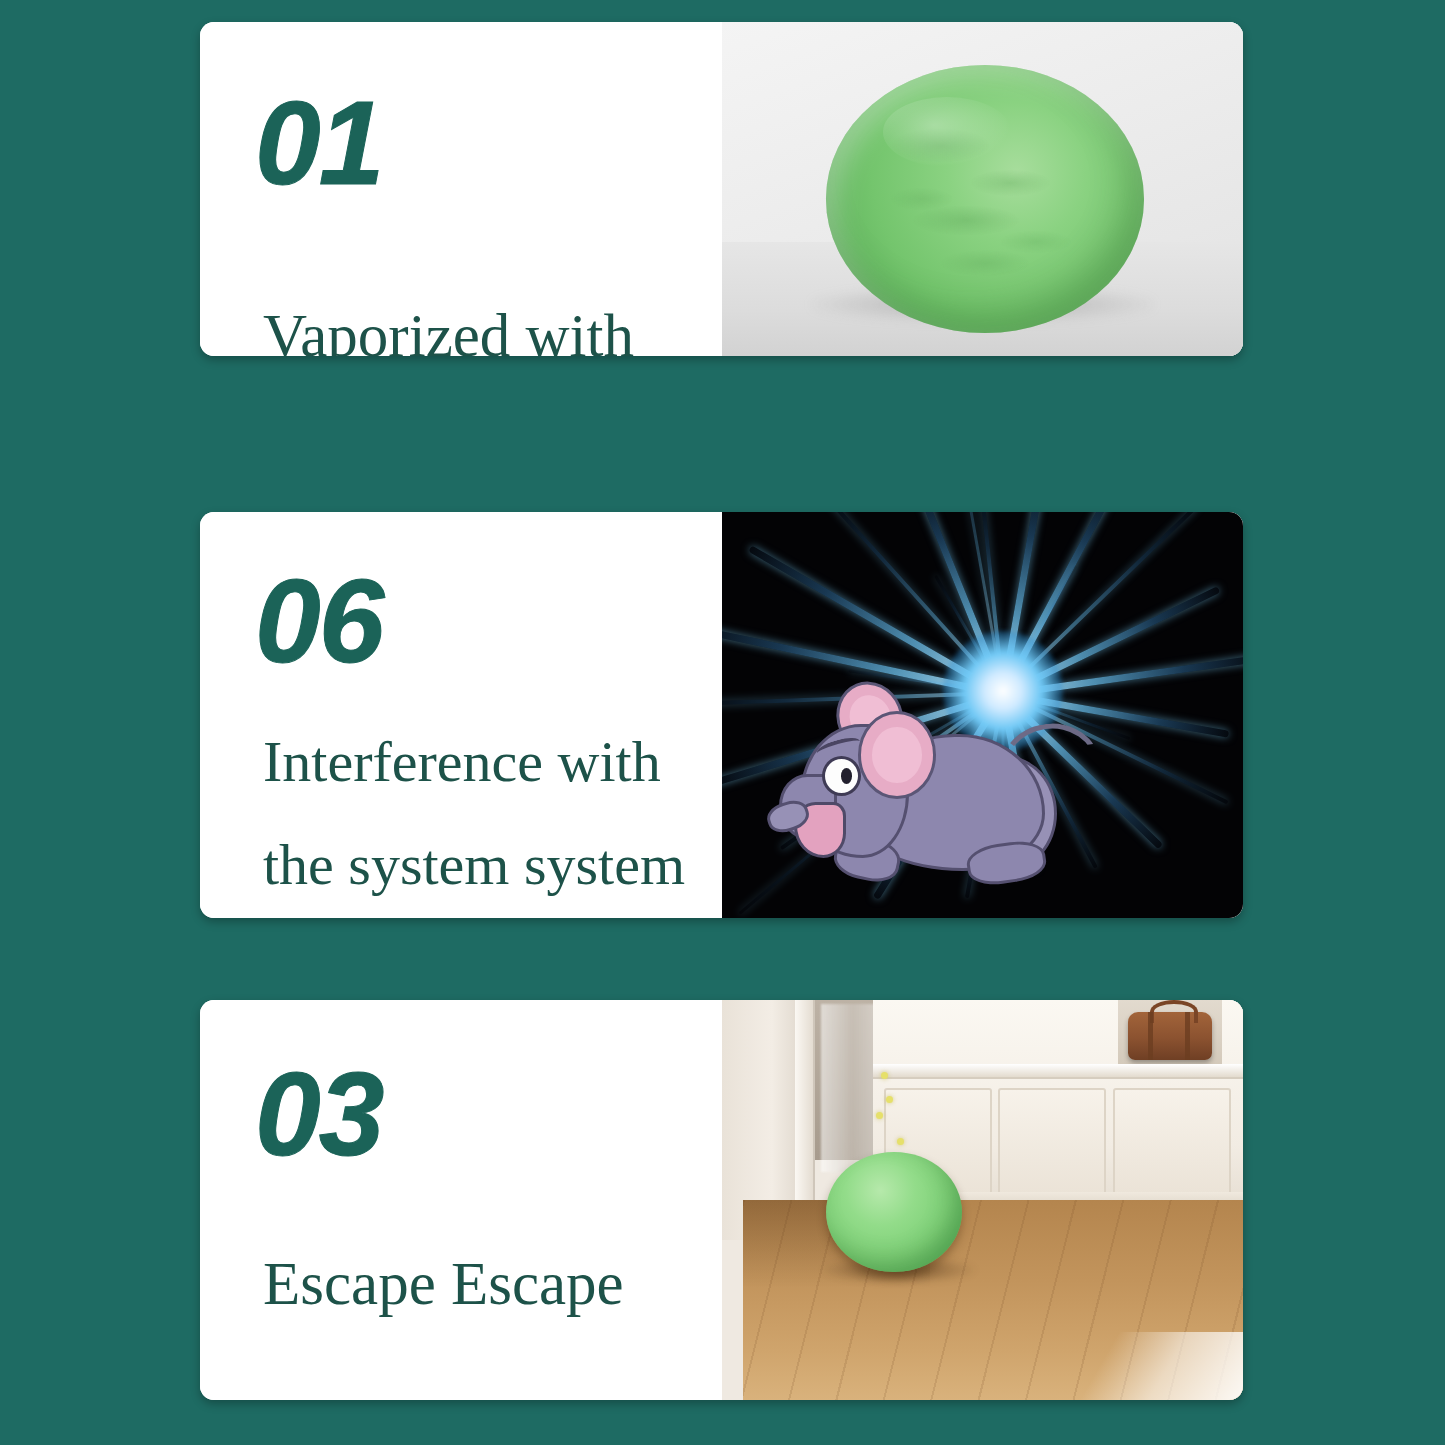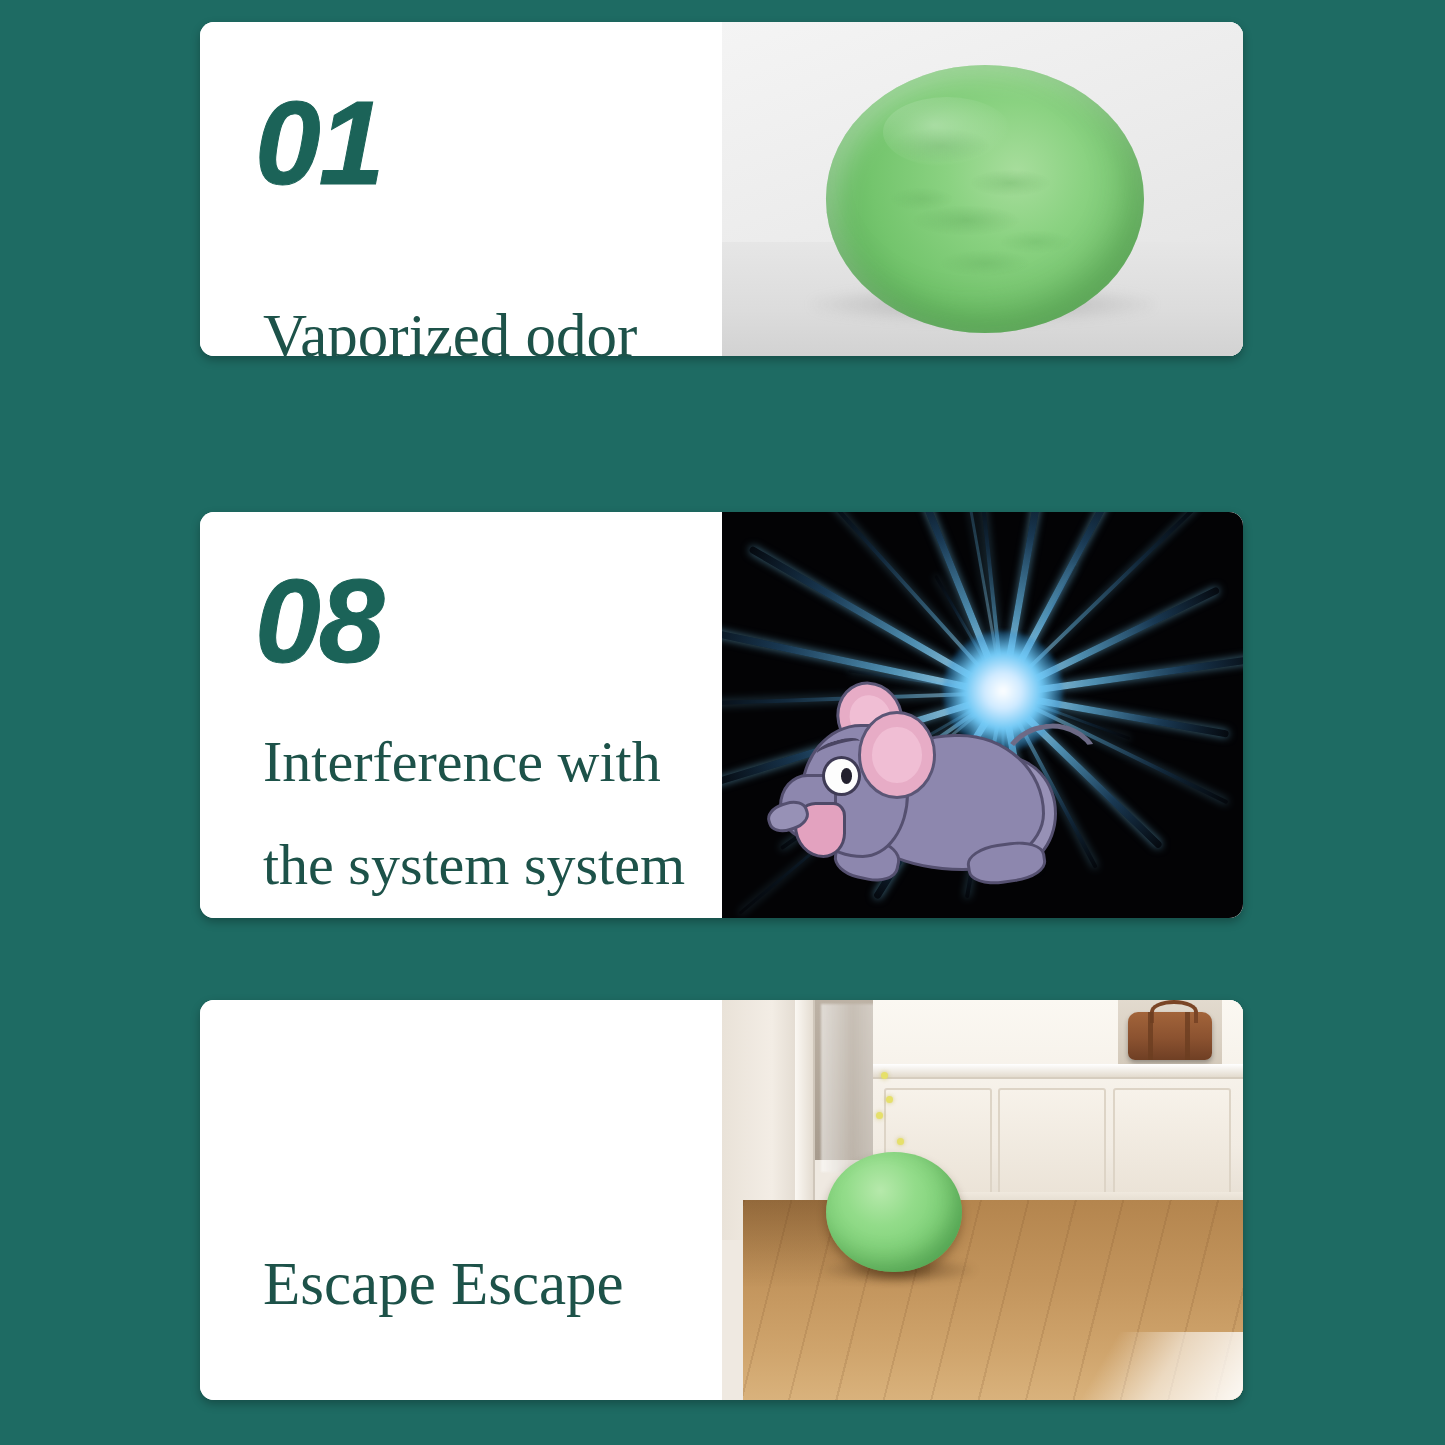--- a/index.html
+++ b/index.html
@@ -277,37 +277,37 @@
   }
 </style>
 </head>
 <body>
 
 <div class="stage">
 
   <div class="card" id="card-1">
     <div class="textpane">
       <div class="num">01</div>
-      <div class="caption">Vaporized odor</div>
+      <div class="caption">Vaporized with</div>
     </div>
     <div class="photopane">
       <div class="ph1">
         <div class="surface"></div>
         <div class="shadow"></div>
         <div class="ball">
           <div class="mottle"></div>
           <div class="gloss"></div>
         </div>
       </div>
     </div>
   </div>
 
   <div class="card" id="card-2">
     <div class="textpane">
-      <div class="num">08</div>
+      <div class="num">06</div>
       <div class="caption">Interference with
 the system system</div>
     </div>
     <div class="photopane">
       <div class="ph2">
 
         <div id="fibers">
             <div class="fib" style="left:54%;top:44%;width:62%;transform:rotate(-168deg);"></div>
             <div class="fib" style="left:54%;top:44%;width:56%;transform:rotate(-150deg);"></div>
             <div class="fib thin" style="left:54%;top:44%;width:50%;transform:rotate(-132deg);"></div>
@@ -359,20 +359,21 @@
             </div>
           <div class="m-mouth"></div>
           <div class="m-paw"></div>
         </div>
       </div>
     </div>
   </div>
 
   <div class="card" id="card-3">
     <div class="textpane">
+      <div class="num">03</div>
       <div class="caption">Escape Escape</div>
     </div>
     <div class="photopane">
       <div class="ph3">
         <div class="r-wallL"></div>
         <div class="r-darkgap"></div>
         <div class="r-curtain"></div>
         <div class="r-doorframe"></div>
         <div class="r-cabinet"></div>
         <div class="r-niche"></div>

